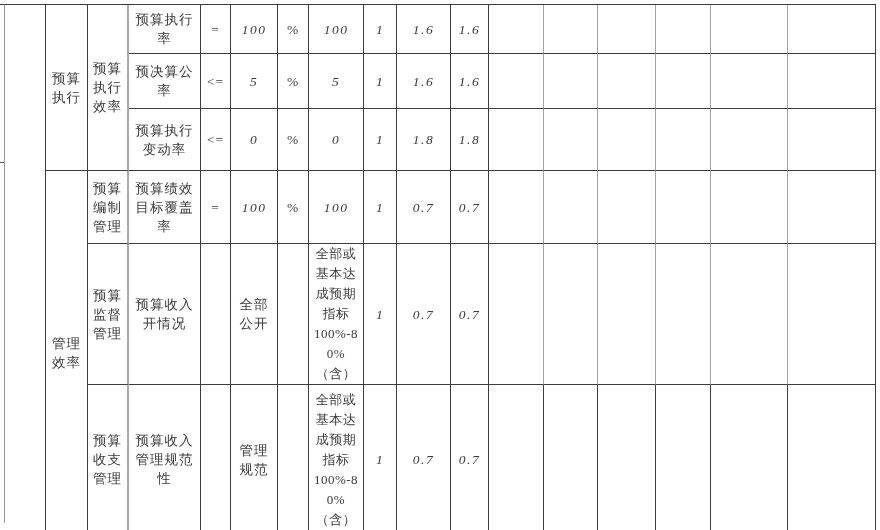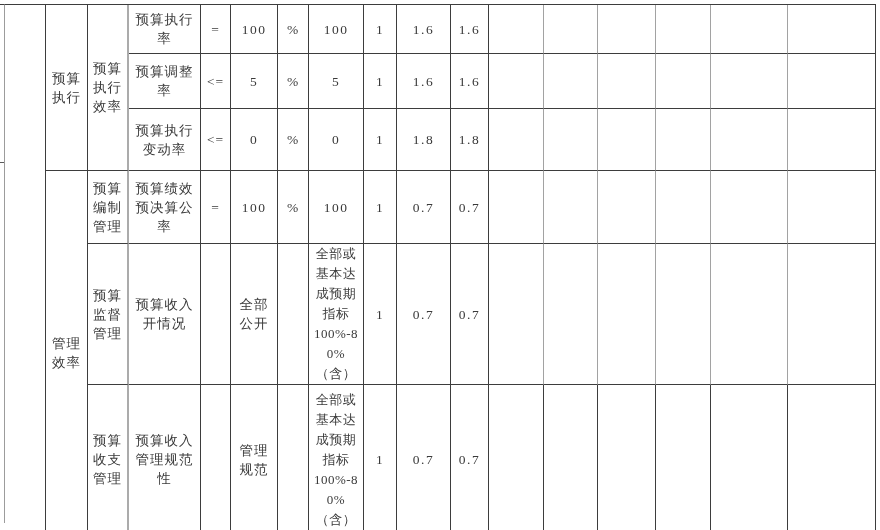--- a/index.html
+++ b/index.html
@@ -26,21 +26,21 @@
     white-space:pre-line;
     font-size:13.5px; line-height:19px; letter-spacing:1px;
     color:#3a3a3a; padding:0 1px; overflow:hidden;
   }
   td.c0 { border-bottom:none; }            
   td.sub-r { border-right-width:2px; border-right-color:#ababab; } 
   td.gray-r { border-right-color:#a2a2a2; }  
   tr.last td { border-bottom-width:2px; border-bottom-color:#3a3a3a; }
   td.bb2 { border-bottom-width:2px; border-bottom-color:#3a3a3a; }
   td.small { font-size:13px; line-height:20px; letter-spacing:0.5px; }
-  td.num { letter-spacing:1.5px; }
+  td.num { letter-spacing:1.5px;font-style:italic; }
   
   .edge-top { position:absolute; left:0; top:4px; width:4px; height:1px; background:#3d3d3d; }
   .edge-div { position:absolute; left:0; top:162px; width:4px; height:1px; background:#5a5a5a; }
   .edge-ext { position:absolute; left:4px; top:519px; width:1px; height:4px; background:#9c9c9c; }
 </style>
 </head>
 <body>
 
 <div class="edge-top"></div>
 <div class="edge-div"></div>
@@ -87,21 +87,21 @@
     <td class="num">1.6</td>
     <td class="gray-r"></td>
     <td class="gray-r"></td>
     <td class="gray-r"></td>
     <td class="gray-r"></td>
     <td class="gray-r"></td>
     <td></td>
   </tr>
 
   <tr style="height:55px">
-    <td>预算调整
+    <td>预决算公
 率</td>
     <td>&lt;=</td>
     <td class="num">5</td>
     <td>%</td>
     <td class="num">5</td>
     <td class="num">1</td>
     <td class="num">1.6</td>
     <td class="num">1.6</td>
     <td class="gray-r"></td>
     <td class="gray-r"></td>
@@ -129,21 +129,21 @@
     <td></td>
   </tr>
 
   <tr style="height:73px">
     <td rowspan="3" class="bb2">管理
 效率</td>
     <td class="sub-r">预算
 编制
 管理</td>
     <td>预算绩效
-预决算公
+目标覆盖
 率</td>
     <td>=</td>
     <td class="num">100</td>
     <td>%</td>
     <td class="num">100</td>
     <td class="num">1</td>
     <td class="num">0.7</td>
     <td class="num">0.7</td>
     <td class="gray-r"></td>
     <td class="gray-r"></td>

